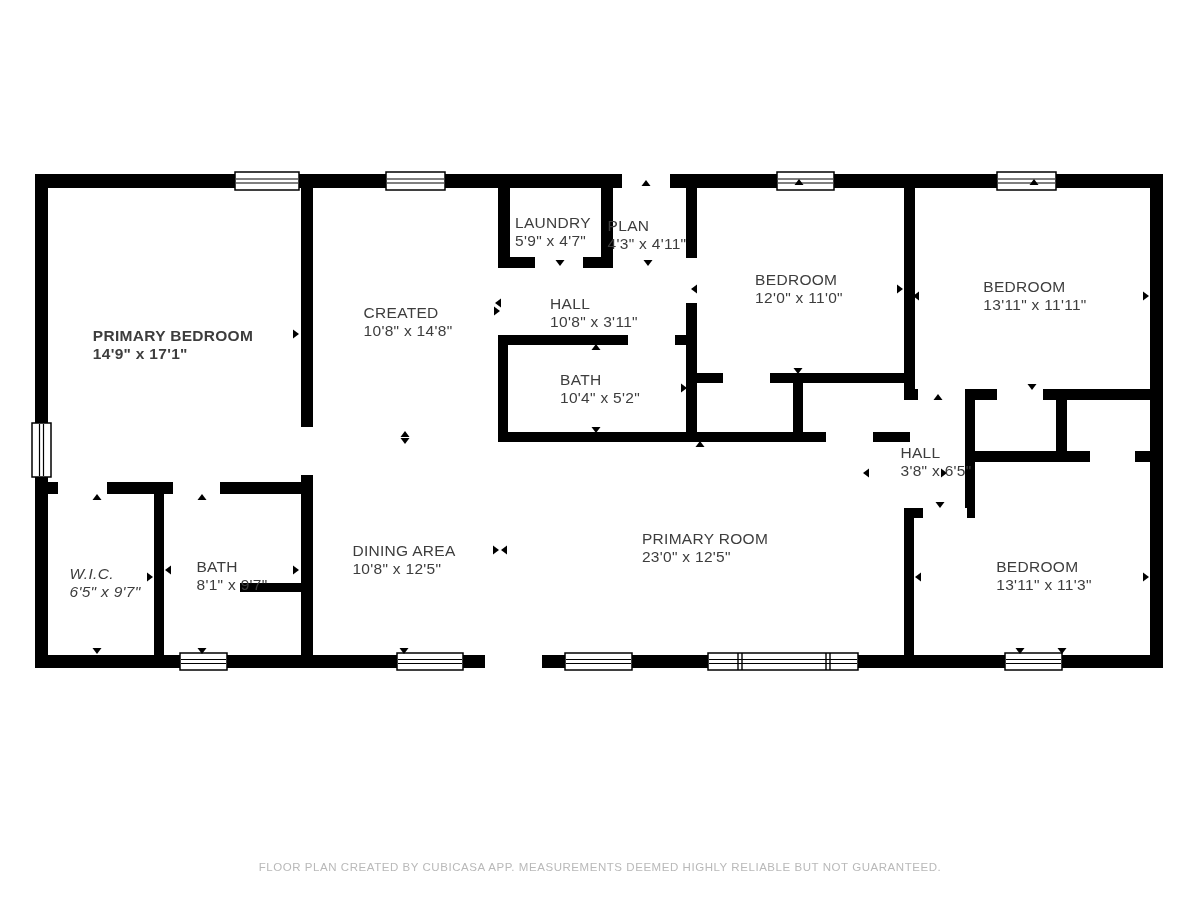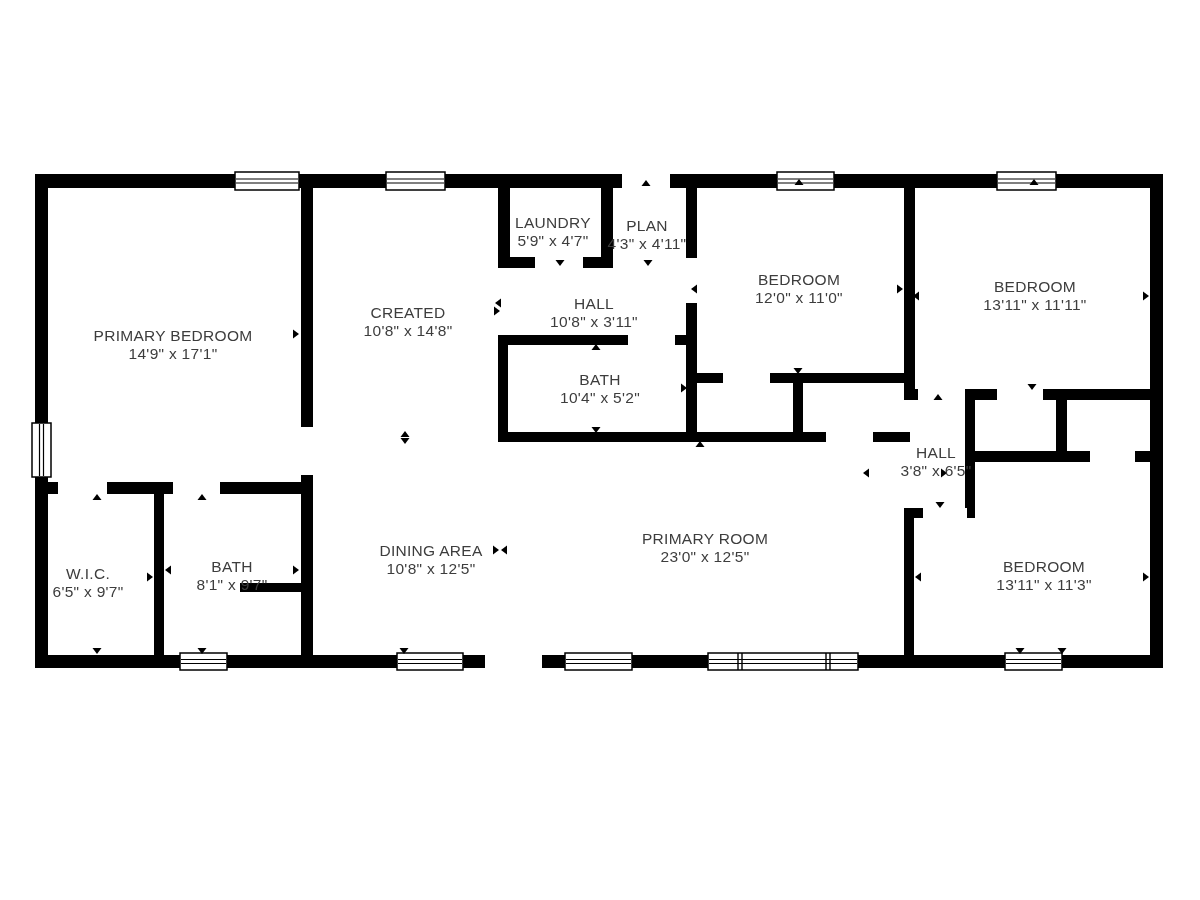--- a/index.html
+++ b/index.html
@@ -1,21 +1,20 @@
 <!DOCTYPE html>
 <html><head>
 <meta charset="utf-8">
 <style>
   html,body{margin:0;padding:0;background:#ffffff;width:1200px;height:900px;overflow:hidden;}
   .plan{position:relative;width:1200px;height:900px;font-family:"Liberation Sans","DejaVu Sans",sans-serif;}
   .plan svg{position:absolute;left:0;top:0;}
   .room-label{
     position:absolute;
     transform:translate(-50%,-50%);
-    text-align:center;
     color:#3d3d3d;
     font-size:15.5px;
     line-height:18px;
     letter-spacing:0.3px;
     white-space:nowrap;
     z-index:3;
   }
   .room-label .dims{display:block;}
   .footer{
     position:absolute;
@@ -145,28 +144,29 @@
       <polygon points="197.5,500 206.5,500 202,494" fill="#000000"></polygon>
       <polygon points="92.5,648 101.5,648 97,654" fill="#000000"></polygon>
       <polygon points="197.5,648 206.5,648 202,654" fill="#000000"></polygon>
       <polygon points="399.5,648 408.5,648 404,654" fill="#000000"></polygon>
       <polygon points="1015.5,648 1024.5,648 1020,654" fill="#000000"></polygon>
       <polygon points="1057.5,648 1066.5,648 1062,654" fill="#000000"></polygon>
       <polygon points="493,545.5 493,554.5 499,550" fill="#000000"></polygon>
       <polygon points="507,545.5 507,554.5 501,550" fill="#000000"></polygon>
     </svg>
   <div id="labels">
-      <div class="room-label" style="left: 173px; top: 345px;"><span>PRIMARY BEDROOM</span><span class="dims">14'9" x 17'1"</span></div>
+      <div class="room-label" style="left: 173px; top: 345px; font-weight: bold;"><span>PRIMARY BEDROOM</span><span class="dims">14'9" x 17'1"</span></div>
       <div class="room-label" style="left: 408px; top: 322px;"><span>CREATED</span><span class="dims">10'8" x 14'8"</span></div>
       <div class="room-label" style="left: 553px; top: 232px;"><span>LAUNDRY</span><span class="dims">5'9" x 4'7"</span></div>
       <div class="room-label" style="left: 647px; top: 235px;"><span>PLAN</span><span class="dims">4'3" x 4'11"</span></div>
       <div class="room-label" style="left: 594px; top: 313px;"><span>HALL</span><span class="dims">10'8" x 3'11"</span></div>
       <div class="room-label" style="left: 600px; top: 389px;"><span>BATH</span><span class="dims">10'4" x 5'2"</span></div>
       <div class="room-label" style="left: 799px; top: 289px;"><span>BEDROOM</span><span class="dims">12'0" x 11'0"</span></div>
       <div class="room-label" style="left: 1035px; top: 296px;"><span>BEDROOM</span><span class="dims">13'11" x 11'11"</span></div>
       <div class="room-label" style="left: 936px; top: 462px;"><span>HALL</span><span class="dims">3'8" x 6'5"</span></div>
-      <div class="room-label" style="left: 88px; top: 583px;"><span>W.I.C.</span><span class="dims">6'5" x 9'7"</span></div>
+      <div class="room-label" style="left: 105px; top: 583px; font-style: italic;"><span>W.I.C.</span><span class="dims">6'5" x 9'7"</span></div>
       <div class="room-label" style="left: 232px; top: 576px;"><span>BATH</span><span class="dims">8'1" x 9'7"</span></div>
-      <div class="room-label" style="left: 404px; top: 560px; margin-left: 27px;"><span>DINING AREA</span><span class="dims">10'8" x 12'5"</span></div>
+      <div class="room-label" style="left: 404px; top: 560px;"><span>DINING AREA</span><span class="dims">10'8" x 12'5"</span></div>
       <div class="room-label" style="left: 705px; top: 548px;"><span>PRIMARY ROOM</span><span class="dims">23'0" x 12'5"</span></div>
       <div class="room-label" style="left: 1044px; top: 576px;"><span>BEDROOM</span><span class="dims">13'11" x 11'3"</span></div>
     </div>
+  <div class="footer">FLOOR PLAN CREATED BY CUBICASA APP. MEASUREMENTS DEEMED HIGHLY RELIABLE BUT NOT GUARANTEED.</div>
 </div>
 
 </body></html>

